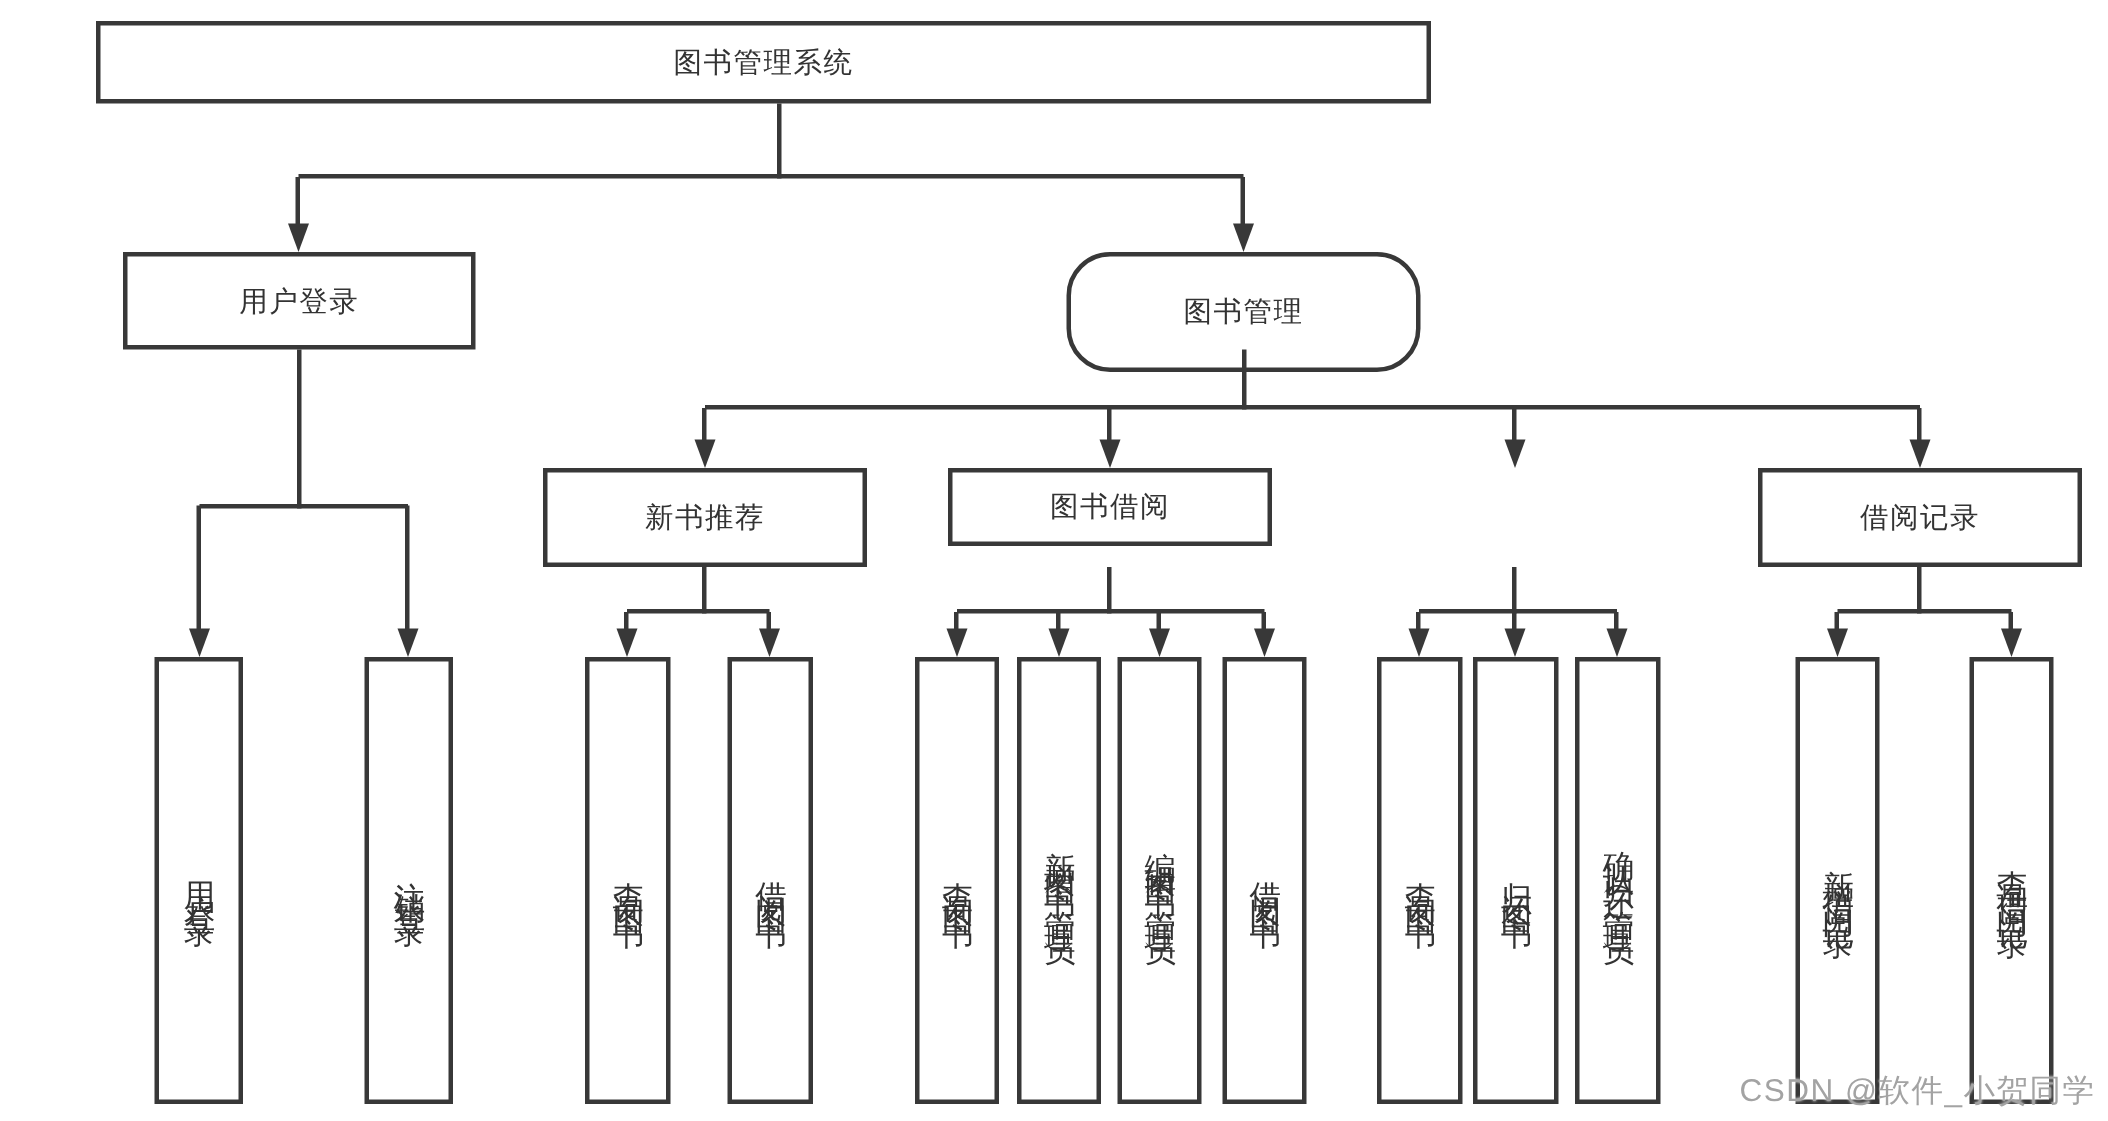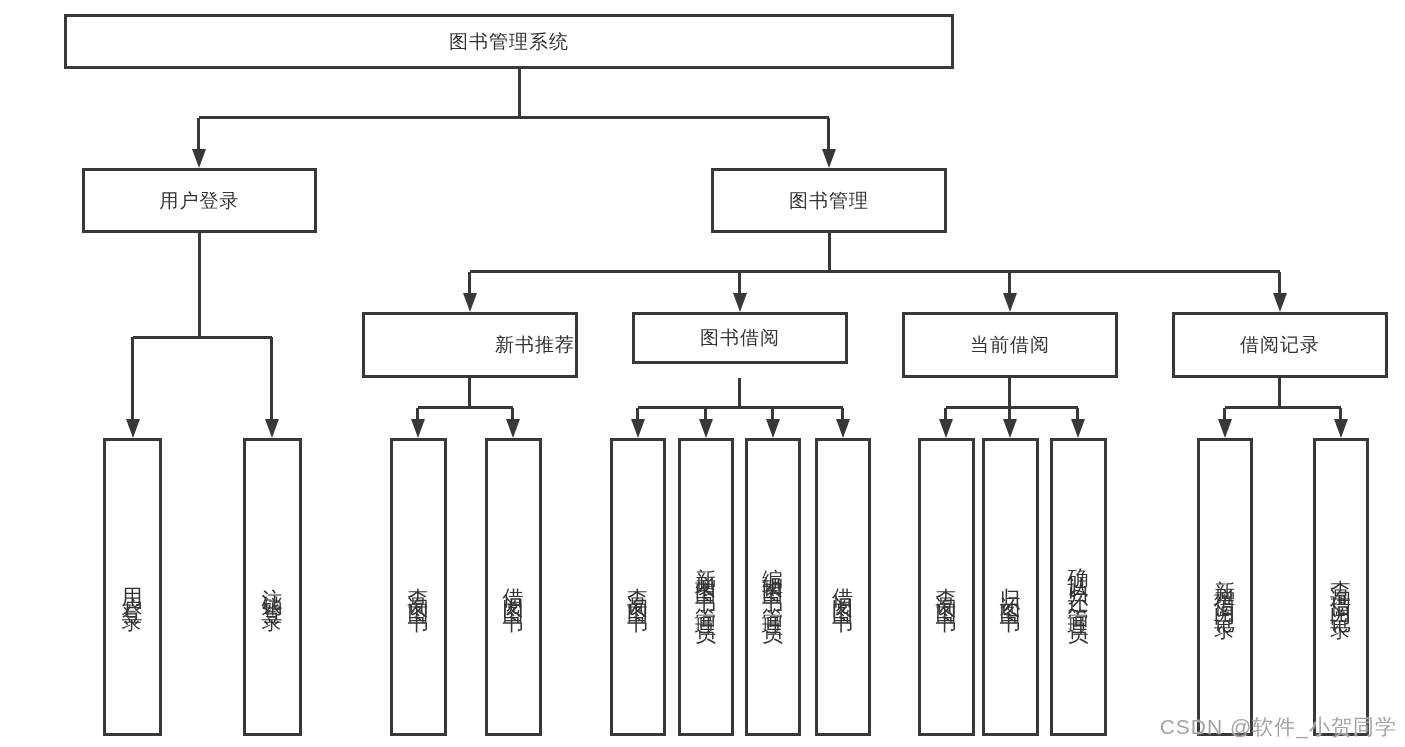--- a/index.html
+++ b/index.html
@@ -93,21 +93,21 @@
       <i class="head"></i>
     </div>
   <div class="arrow" style="left:829px; top:118px; height:50px;">
       <i class="shaft"></i>
       <i class="head"></i>
     </div>
 
   <div class="hbox" style="left:82px; top:168px; width:235px; height:65px;">
     <span>用户登录</span>
   </div>
-  <div class="hbox" style="left:711px; top:168px; width:236px; height:65px;">
+  <div class="hbox" style="left:711px; top:168px; width:236px; height:80px;border-radius:29px;">
     <span>图书管理</span>
   </div>
 
   <div class="vline" style="left:198px; top:233px; height:106px;"></div>
   <div class="hline" style="left:133px; top:336px; width:139px;"></div>
   <div class="arrow" style="left:133px; top:337px; height:101px;">
       <i class="shaft"></i>
       <i class="head"></i>
     </div>
   <div class="arrow" style="left:272px; top:337px; height:101px;">
@@ -127,28 +127,25 @@
     </div>
   <div class="arrow" style="left:1010px; top:272px; height:40px;">
       <i class="shaft"></i>
       <i class="head"></i>
     </div>
   <div class="arrow" style="left:1280px; top:272px; height:40px;">
       <i class="shaft"></i>
       <i class="head"></i>
     </div>
 
-  <div class="hbox" style="left:362px; top:312px; width:216px; height:66px;justify-content:flex-end;">
+  <div class="hbox" style="left:362px; top:312px; width:216px; height:66px;">
     <span>新书推荐</span>
   </div>
   <div class="hbox" style="left:632px; top:312px; width:216px; height:52px;">
     <span>图书借阅</span>
-  </div>
-  <div class="hbox" style="left:902px; top:312px; width:216px; height:66px;">
-    <span>当前借阅</span>
   </div>
   <div class="hbox" style="left:1172px; top:312px; width:216px; height:66px;">
     <span>借阅记录</span>
   </div>
 
   <div class="vline" style="left:468px; top:378px; height:31px;"></div>
   <div class="hline" style="left:418px; top:406px; width:95px;"></div>
   <div class="arrow" style="left:418px; top:408px; height:30px;">
       <i class="shaft"></i>
       <i class="head"></i>

